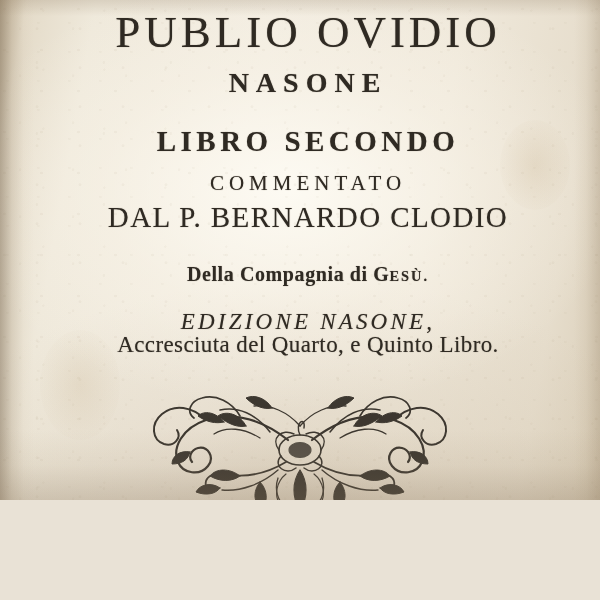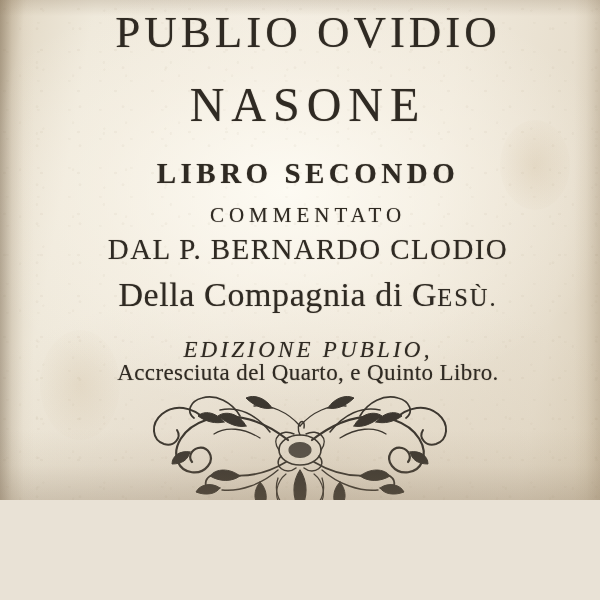--- a/index.html
+++ b/index.html
@@ -106,25 +106,25 @@
   }
 
   .l-publio {
     font-size: 45px;
     letter-spacing: 4px;
     line-height: 1;
     margin-top: 10px;
     font-weight: 400;
   }
   .l-nasone {
-    font-size: 48px;
+    font-size: 28px;
     letter-spacing: 7px;
     line-height: 1;
-    margin-top: 26px;
-    font-weight: 400;
+    margin-top: 14px;
+    font-weight: 700;
   }
   .l-libro {
     font-size: 29px;
     letter-spacing: 4.5px;
     line-height: 1;
     margin-top: 30px;
     font-weight: 700;
   }
   .l-commentato {
     font-size: 21px;
@@ -134,25 +134,25 @@
     font-weight: 400;
   }
   .l-dal {
     font-size: 29px;
     letter-spacing: 1.4px;
     line-height: 1;
     margin-top: 9px;
     font-weight: 400;
   }
   .l-compagnia {
-    font-size: 34px;
+    font-size: 20px;
     letter-spacing: 0.6px;
     line-height: 1;
-    margin-top: 14px;
-    font-weight: 400;
+    margin-top: 32px;
+    font-weight: 700;
   }
   .l-edizione {
     font-size: 23px;
     letter-spacing: 3.2px;
     line-height: 1;
     margin-top: 26px;
     font-style: italic;
     font-weight: 400;
   }
   .l-accresciuta {
@@ -186,21 +186,21 @@
   <div class="stain s3"></div>
   <div class="stain s4"></div>
 
   <div id="title-block">
     <span class="line l-publio">PUBLIO OVIDIO</span>
     <span class="line l-nasone">NASONE</span>
     <span class="line l-libro">LIBRO SECONDO</span>
     <span class="line l-commentato">COMMENTATO</span>
     <span class="line l-dal">DAL P. BERNARDO CLODIO</span>
     <span class="line l-compagnia"><span>Della Compagnia di G</span><span class="sm">ESÙ.</span></span>
-    <span class="line l-edizione">EDIZIONE PUBLIO,</span>
+    <span class="line l-edizione">EDIZIONE NASONE,</span>
     <span class="line l-accresciuta">Accresciuta del Quarto, e Quinto Libro.</span>
   </div>
 
   <div id="ornament">
     <svg viewBox="0 0 360 160" xmlns="http://www.w3.org/2000/svg" aria-hidden="true">
       <g fill="#2f2a23" stroke="#2f2a23" stroke-width="1.1" stroke-linecap="round" stroke-linejoin="round">
 
         <g transform="translate(180,72)">
           <ellipse cx="0" cy="0" rx="21" ry="15" fill="none" stroke-width="1.6"></ellipse>
           <ellipse cx="0" cy="0" rx="11" ry="7.5" fill="#2f2a23" opacity="0.85"></ellipse>

